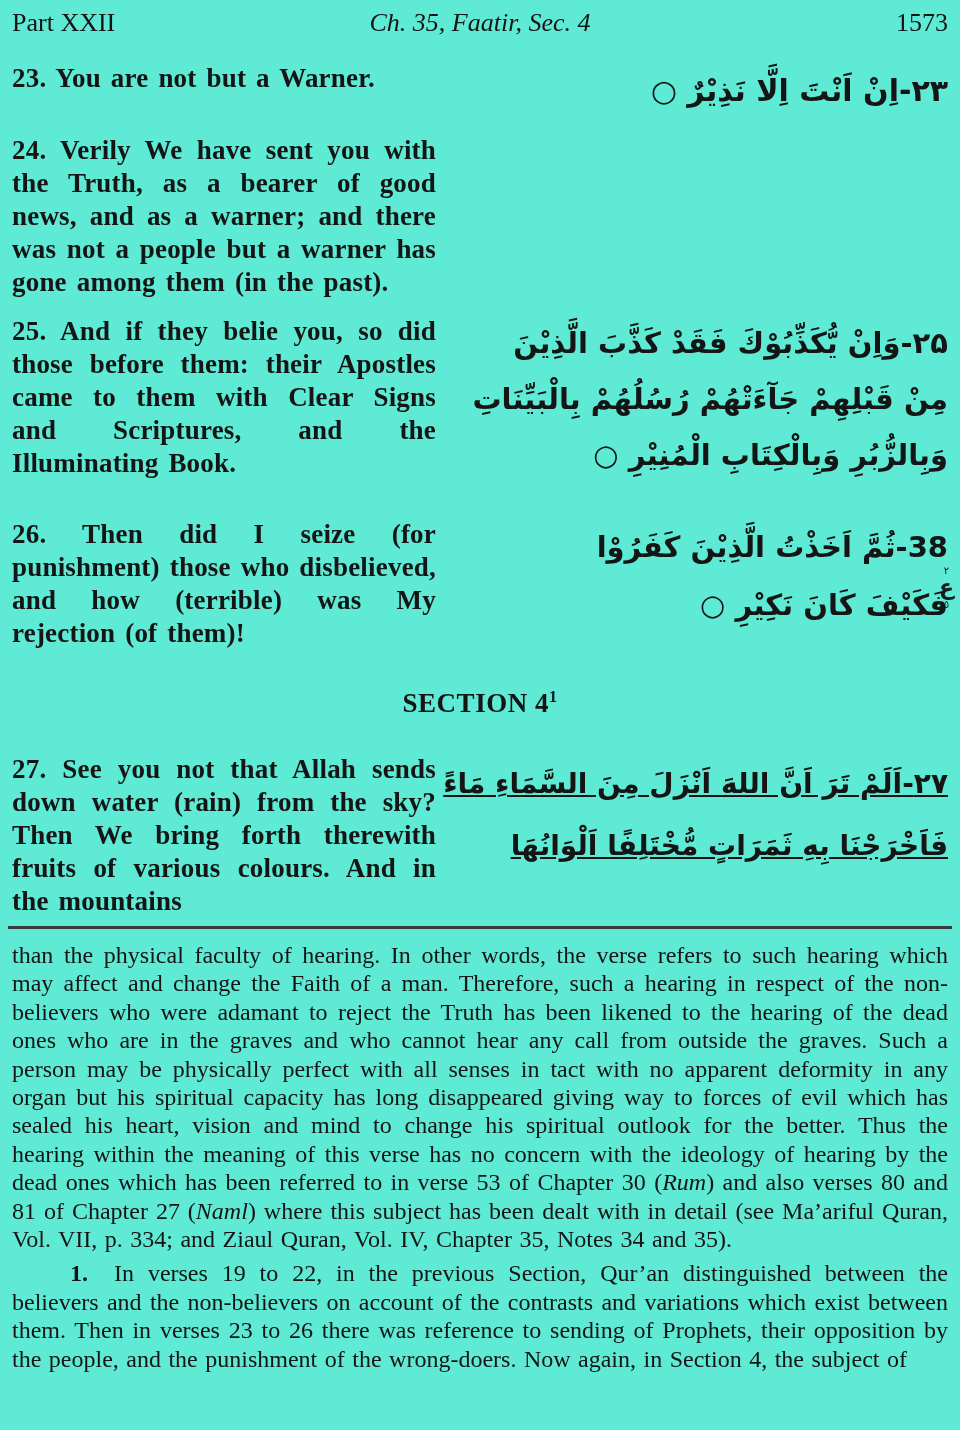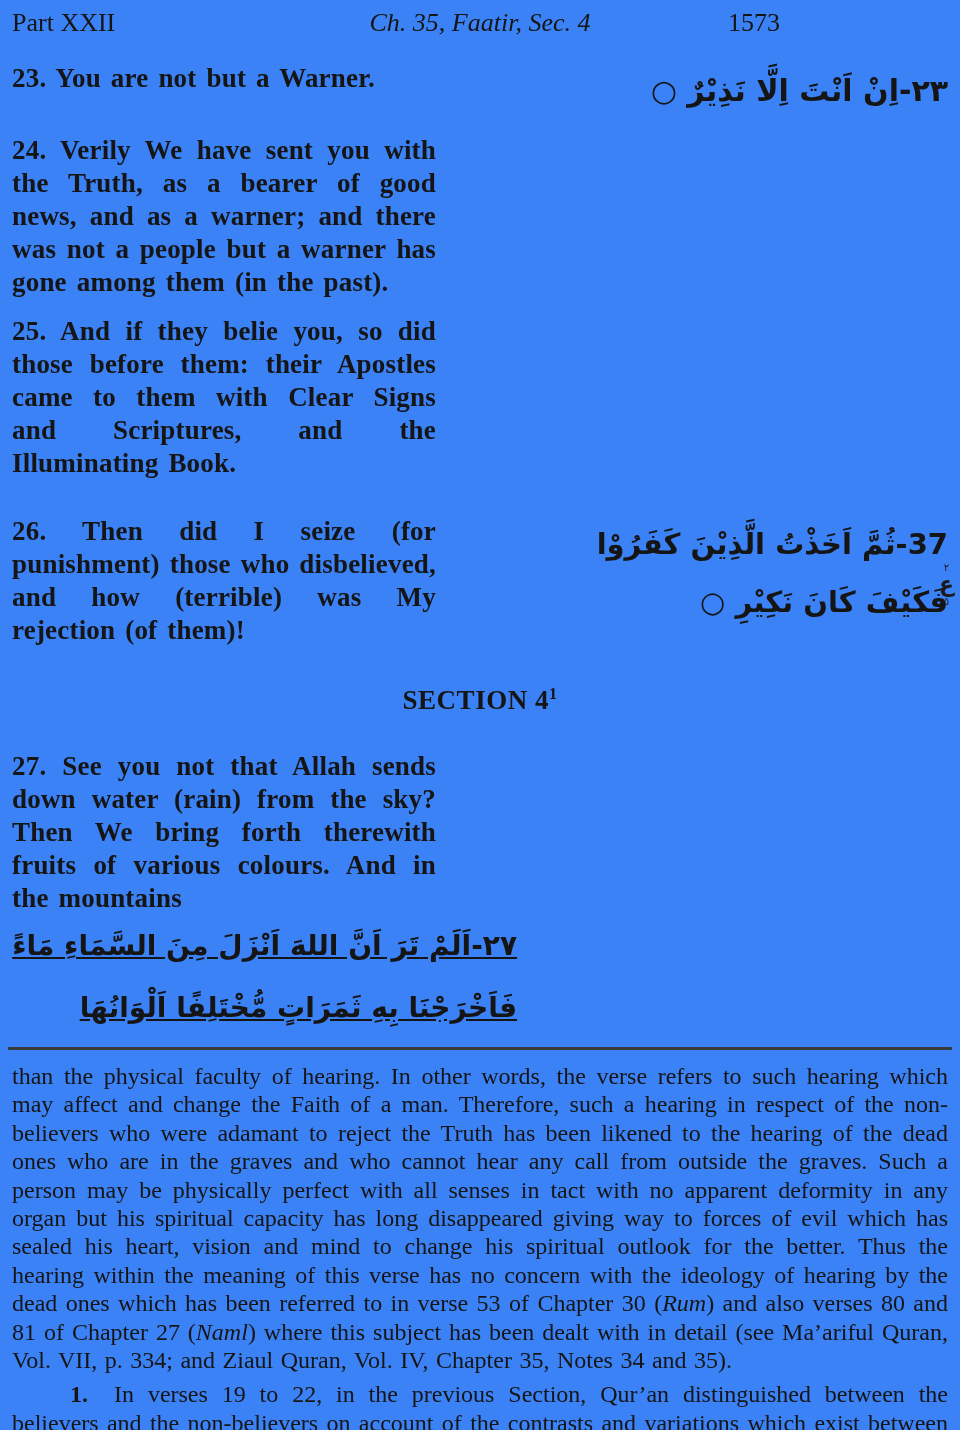--- a/index.html
+++ b/index.html
@@ -1,31 +1,31 @@
 <!DOCTYPE html>
 <html><head>
 <meta charset="utf-8">
 <style>
   html,body{margin:0;padding:0;background:#d9d9d9;}
   .page{
     position:relative;
     width:960px;height:1430px;
     margin:0 auto;
-    background:#3b82f6;
+    background:#5eead4;
     color:#151515;
     overflow:hidden;
     font-family:"Liberation Serif", serif;
     box-sizing:border-box;
     padding:8px 12px 0 12px;
   }
   
   .pg-header{display:flex;align-items:baseline;font-size:26px;line-height:30px;}
   .pg-header .left{width:220px;text-align:left;}
   .pg-header .center{flex:1;text-align:center;font-style:italic;}
-  .pg-header .right{width:220px;}
+  .pg-header .right{width:220px;text-align:right;}
 
   
   .verse-row{display:flex;justify-content:space-between;align-items:flex-start;}
   .eng{
     width:424px;margin:0;
     font-weight:bold;font-size:27px;line-height:33px;
     text-align:justify;letter-spacing:0.2px;word-spacing:3px;
   }
   .ar{
     width:505px;margin:0;
@@ -35,21 +35,21 @@
   }
   .ar .ar-line{white-space:nowrap;}
   .ar-v23{font-size:30px;line-height:58px;}
   .ar-v26{line-height:58px;}
   .ar-v27{line-height:62px;font-size:28px;text-decoration:underline;}
 
   .row-23{margin-top:24px;min-height:58px;}
   .row-24{margin-top:14px;}
   .row-25{margin-top:16px;}
   .row-26{margin-top:35px;position:relative;}
-  .row-27{margin-top:33px;flex-direction:column;}
+  .row-27{margin-top:33px;}
 
   
   .section-heading{
     margin:30px 0 0 0;text-align:center;
     font-size:27px;line-height:33px;font-weight:bold;letter-spacing:0.5px;
   }
   .section-heading sup{font-size:16px;}
 
   
   .ruku{
@@ -90,26 +90,31 @@
       <div class="ar-line">۲۳-اِنْ اَنْتَ اِلَّا نَذِيْرٌ ○</div>
     </div>
   </div>
 
   <div class="verse-row row-24">
     <p class="eng">24.  Verily We have sent you with the Truth, as a bearer of good news, and as a warner; and there was not a people but a warner has gone among them (in the past).</p>
   </div>
 
   <div class="verse-row row-25">
     <p class="eng">25.  And if they belie you, so did those before them: their Apostles came to them with Clear Signs and Scriptures, and the Illuminating Book.</p>
+    <div class="ar">
+      <div class="ar-line">۲۵-وَاِنْ يُّكَذِّبُوْكَ فَقَدْ كَذَّبَ الَّذِيْنَ</div>
+      <div class="ar-line">مِنْ قَبْلِهِمْ جَآءَتْهُمْ رُسُلُهُمْ بِالْبَيِّنَاتِ</div>
+      <div class="ar-line">وَبِالزُّبُرِ وَبِالْكِتَابِ الْمُنِيْرِ ○</div>
+    </div>
   </div>
 
   <div class="verse-row row-26">
     <p class="eng">26.  Then did I seize (for punishment) those who disbelieved, and how (terrible) was My rejection (of them)!</p>
     <div class="ar ar-v26">
-      <div class="ar-line">37-ثُمَّ اَخَذْتُ الَّذِيْنَ كَفَرُوْا</div>
+      <div class="ar-line">38-ثُمَّ اَخَذْتُ الَّذِيْنَ كَفَرُوْا</div>
       <div class="ar-line">فَكَيْفَ كَانَ نَكِيْرِ ○</div>
     </div>
     <div class="ruku">
       <span class="tiny">٢</span>
       <span class="ain">ع</span>
       <span class="tiny">٥</span>
     </div>
   </div>
 
   <h2 class="section-heading"><span>SECTION 4</span><sup>1</sup></h2>

